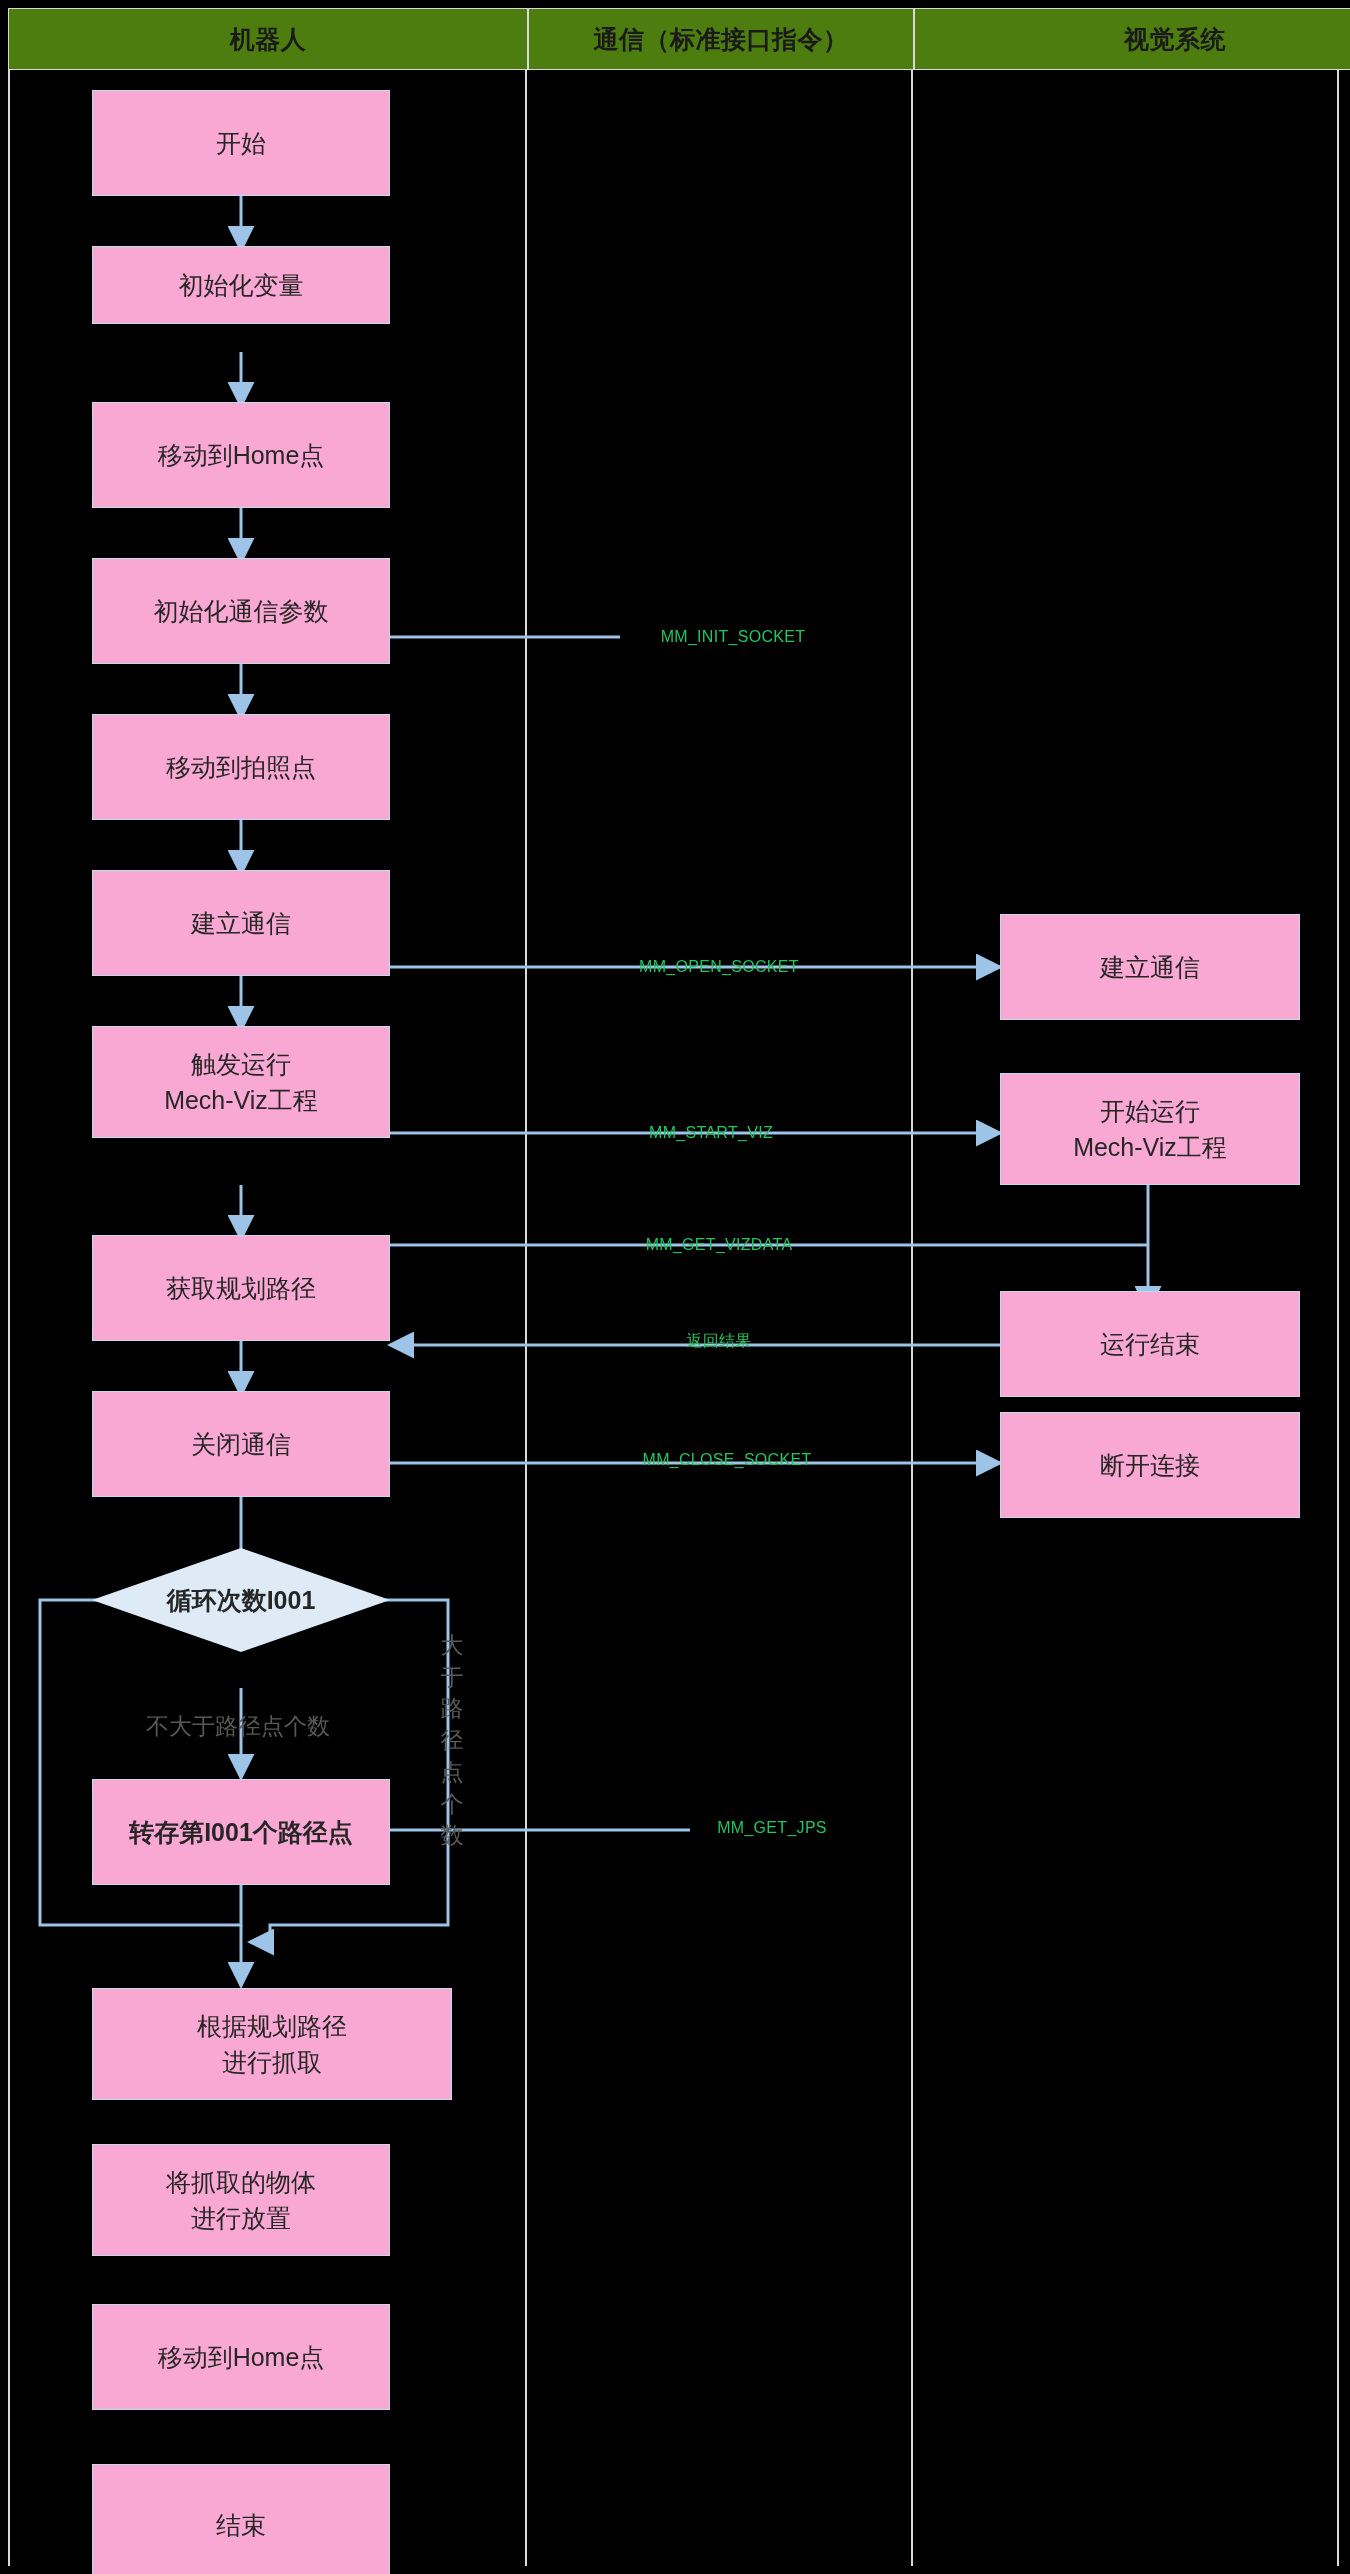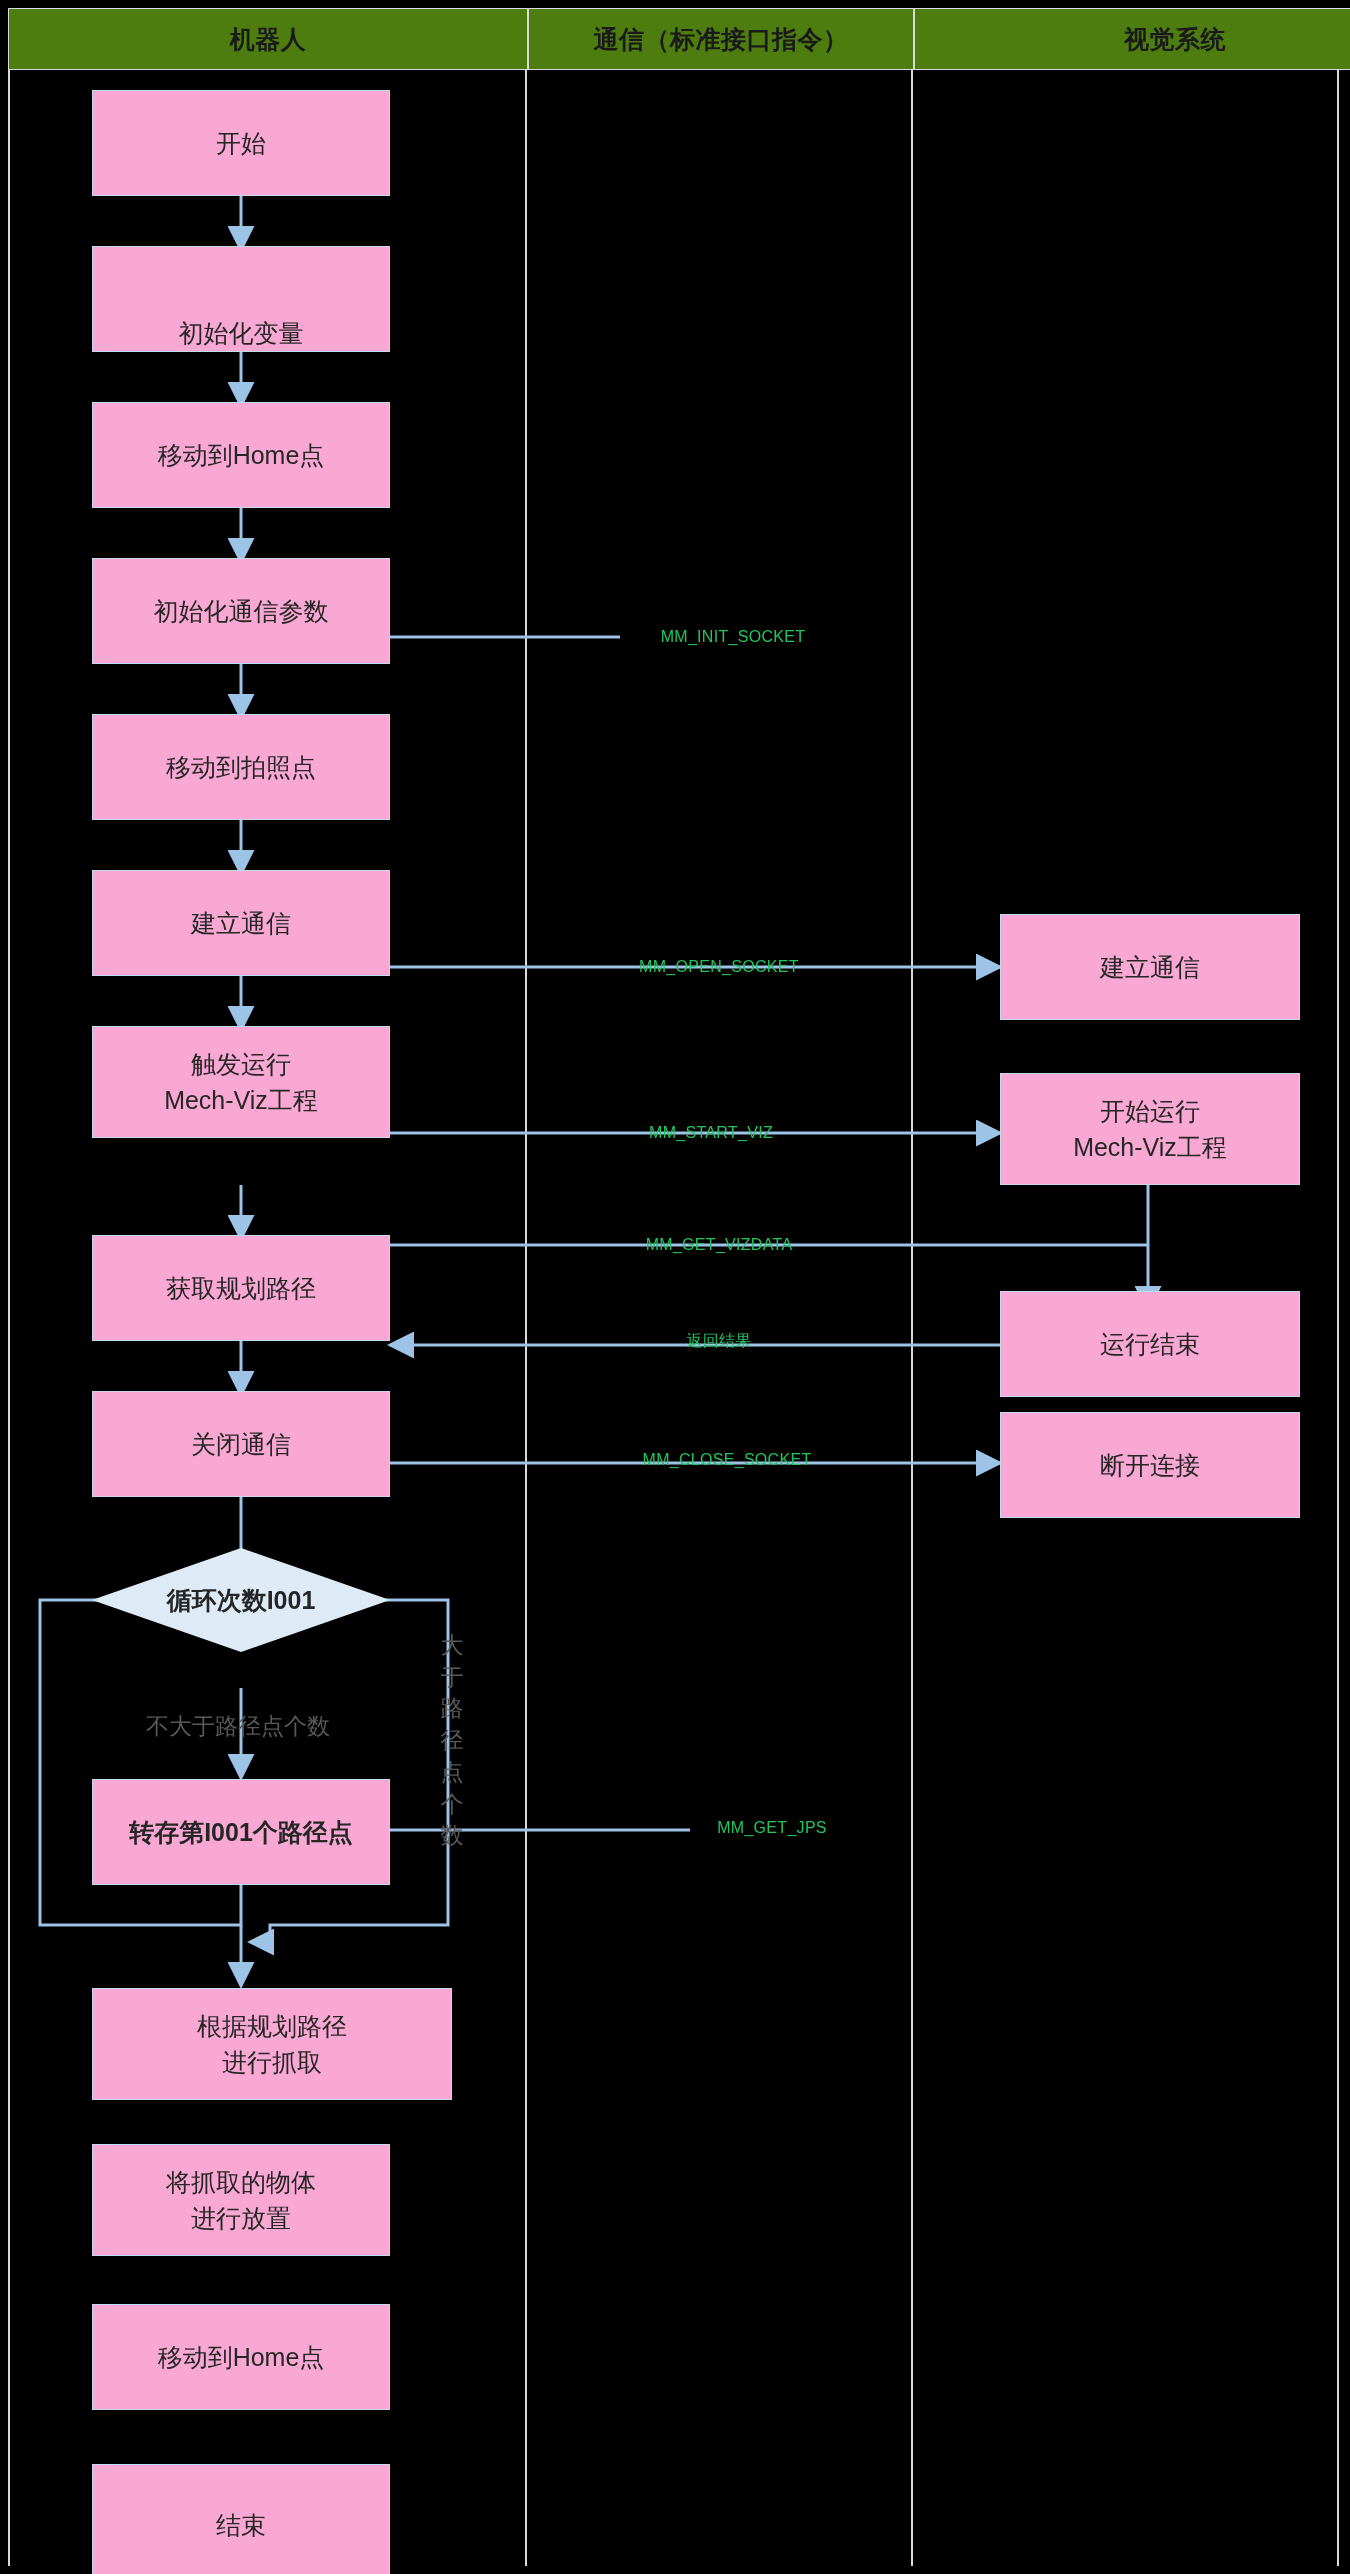--- a/index.html
+++ b/index.html
@@ -108,21 +108,21 @@
 
       <path d="M380,1600 L448,1600 L448,1925 L270,1925 L270,1942 L250,1942" marker-end="url(#ah)"></path>
 
       <line x1="241" y1="1925" x2="241" y2="1986" marker-end="url(#ah)"></line>
     </g>
   </svg>
 
   <div class="node" style="left:92px;top:90px;width:298px;height:106px;">
     <span class="ln">开始</span>
   </div>
-  <div class="node" style="left:92px;top:246px;width:298px;height:106px;justify-content:flex-end;">
+  <div class="node" style="left:92px;top:246px;width:298px;height:78px;">
     <span class="ln">初始化变量</span>
   </div>
   <div class="node" style="left:92px;top:402px;width:298px;height:106px;">
     <span class="ln">移动到Home点</span>
   </div>
   <div class="node" style="left:92px;top:558px;width:298px;height:106px;">
     <span class="ln">初始化通信参数</span>
   </div>
   <div class="node" style="left:92px;top:714px;width:298px;height:106px;">
     <span class="ln">移动到拍照点</span>

